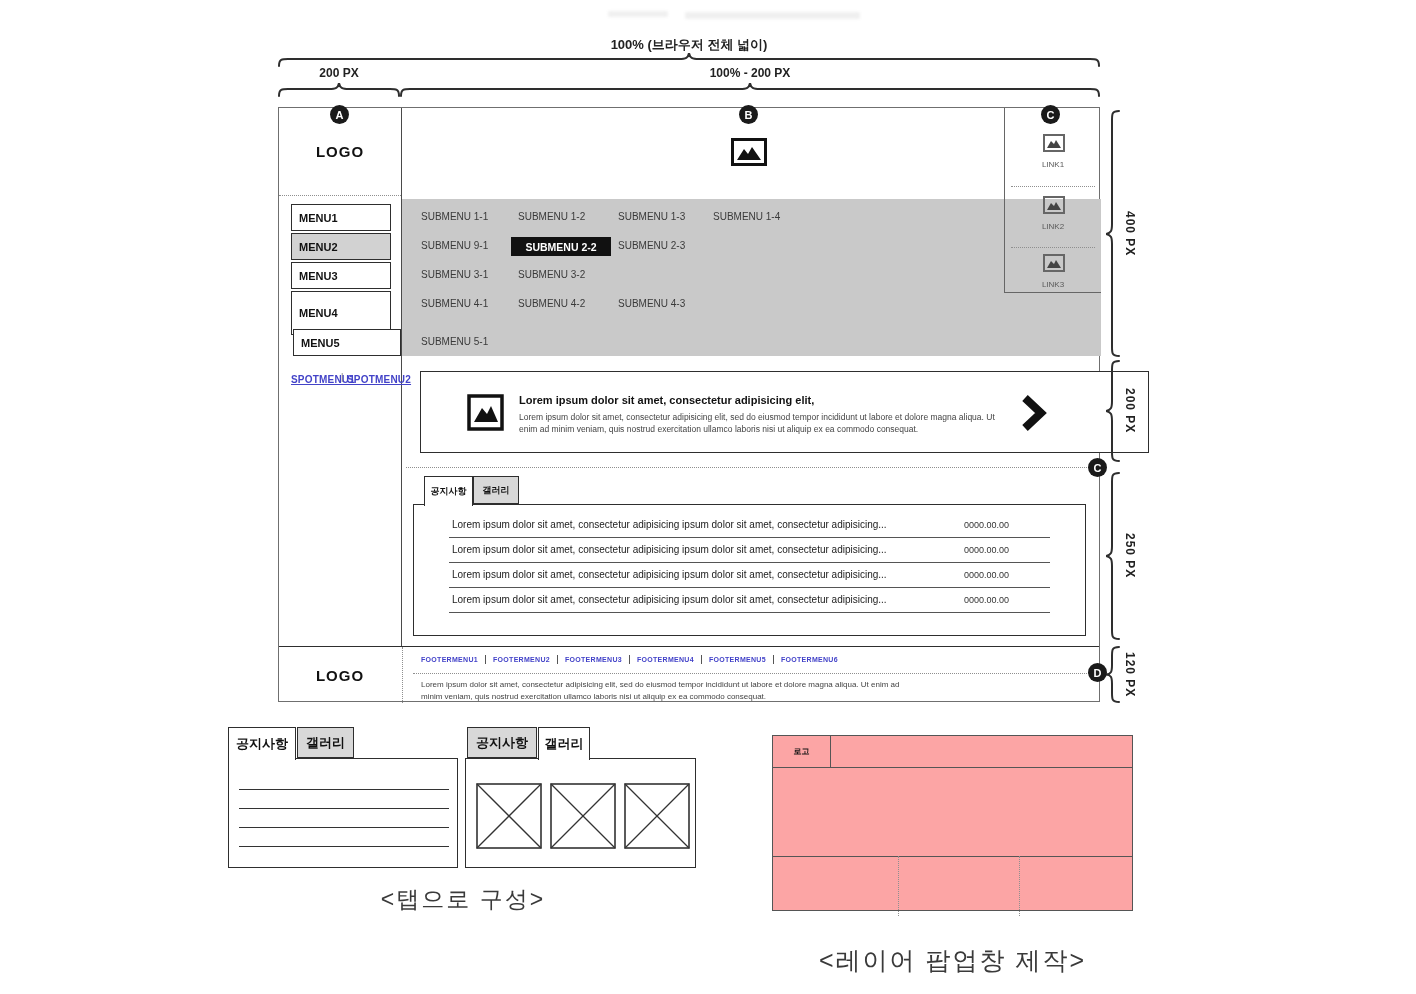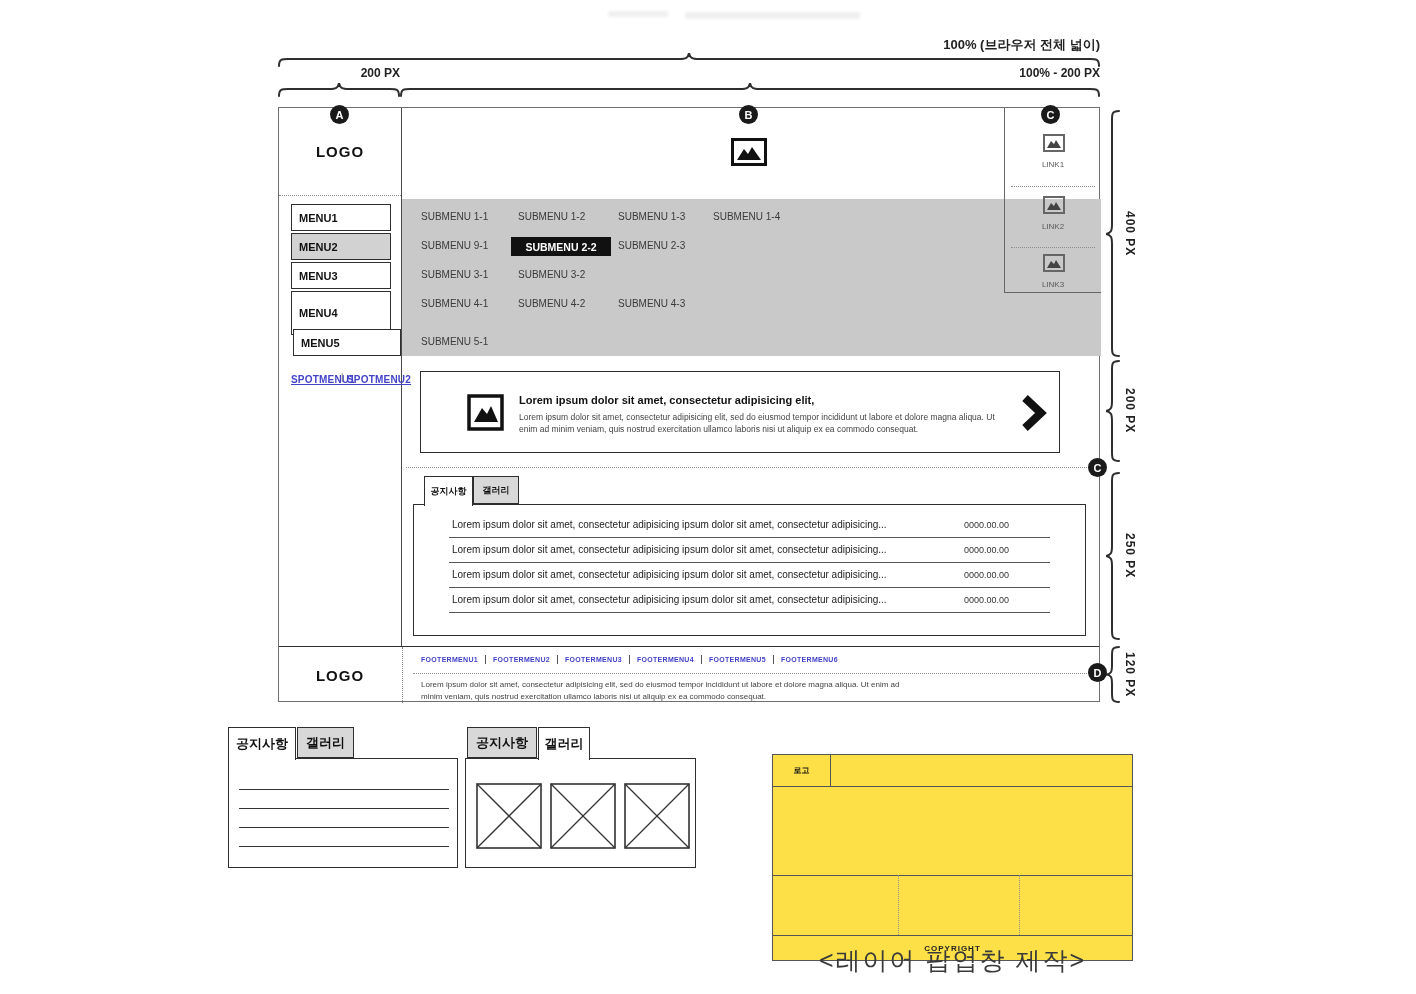--- a/index.html
+++ b/index.html
@@ -2,21 +2,21 @@
 <html><head>
 <meta charset="utf-8">
 <style>
   *{margin:0;padding:0;box-sizing:border-box;font-family:"Liberation Sans",sans-serif}
   html,body{background:#fff}
   .canvas{position:relative;width:1416px;height:994px;background:#fff;overflow:hidden}
   .abs{position:absolute}
   .ctr{display:flex;align-items:center;justify-content:center}
   .marker{width:19px;height:19px;border-radius:50%;background:#1a1a1a;color:#fff;font-weight:bold;font-size:11px;z-index:6}
   .vlabel{writing-mode:vertical-rl;font-weight:bold;font-size:12px;color:#222;letter-spacing:1px}
-  .dim-label{font-weight:bold;font-size:12px;color:#222;text-align:right}
+  .dim-label{font-weight:bold;font-size:12px;color:#222;text-align:center}
   .frame{border:1px solid #6f6f6f;background:#fff}
   .menu-box{border:1.6px solid #2e2e2e;background:#fff;font-weight:bold;font-size:11px;color:#111;padding-left:7px;display:flex;align-items:center}
   .sub{font-size:10px;color:#3a3a3a;white-space:nowrap}
   .sub-active{background:#111;color:#fff;font-weight:bold;font-size:10.5px}
   .linkcell-label{font-size:8px;color:#5a5a5a;text-align:center;width:100%}
   .dotted-h{border-top:1.5px dotted #8f8f8f}
   .dotted-v{border-left:1.5px dotted #8f8f8f}
   .spot{font-size:10px;font-weight:bold;color:#4343c8;text-decoration:underline;letter-spacing:.2px}
   .tab{border:1.6px solid #2e2e2e;font-weight:bold;color:#111;display:flex;align-items:center;justify-content:center}
   .tab-gray{background:#d8d8d8}
@@ -106,21 +106,21 @@
     <span class="abs sub" style="left:142px;top:190px">SUBMENU 4-1</span>
     <span class="abs sub" style="left:239px;top:190px">SUBMENU 4-2</span>
     <span class="abs sub" style="left:339px;top:190px">SUBMENU 4-3</span>
 
     <span class="abs sub" style="left:142px;top:228px">SUBMENU 5-1</span>
 
     <span class="abs spot" style="left:12px;top:266px">SPOTMENU1</span>
     <span class="abs" style="left:62px;top:264px;color:#777;font-size:9px">|</span>
     <span class="abs spot" style="left:68px;top:266px">SPOTMENU2</span>
 
-    <div class="abs" style="left:141px;top:263px;width:640px;height:82px;border:1.6px solid #2e2e2e;background:#fff">
+    <div class="abs" style="left:141px;top:263px;width:729px;height:82px;border:1.6px solid #2e2e2e;background:#fff">
       <svg class="abs" style="left:46px;top:22px" width="37" height="37">
         <rect x="2" y="2" width="33" height="33" fill="#fff" stroke="#111" stroke-width="3.5"></rect>
         <path d="M7 28 L15 14 L20 20 L24 12 L31 28 Z" fill="#111"></path>
       </svg>
       <div class="abs" style="left:98px;top:22px;font-weight:bold;font-size:11px;color:#111;white-space:nowrap">Lorem ipsum dolor sit amet, consectetur adipisicing elit,</div>
       <div class="abs small-body" style="left:98px;top:39px;width:478px">Lorem ipsum dolor sit amet, consectetur adipisicing elit, sed do eiusmod tempor incididunt ut labore et dolore magna aliqua. Ut enim ad minim veniam, quis nostrud exercitation ullamco laboris nisi ut aliquip ex ea commodo consequat.</div>
       <svg class="abs" style="left:598px;top:22px" width="28" height="38">
         <path d="M6 4 L22 19 L6 34" stroke="#111" stroke-width="8" fill="none" stroke-linejoin="miter"></path>
       </svg>
     </div>
@@ -214,26 +214,26 @@
       <line x1="1" y1="1" x2="65" y2="65" stroke="#333" stroke-width="1.3"></line>
       <line x1="65" y1="1" x2="1" y2="65" stroke="#333" stroke-width="1.3"></line>
     </svg>
     <svg class="abs" style="left:158px;top:24px" width="66" height="66">
       <rect x="1" y="1" width="64" height="64" fill="none" stroke="#333" stroke-width="1.6"></rect>
       <line x1="1" y1="1" x2="65" y2="65" stroke="#333" stroke-width="1.3"></line>
       <line x1="65" y1="1" x2="1" y2="65" stroke="#333" stroke-width="1.3"></line>
     </svg>
   </div>
 
-
-  <div class="abs" style="left:772px;top:754px;width:361px;height:207px;border:1.2px solid #555;background:#fde047">
+  <div class="abs caption" style="left:278px;top:884px;width:370px">&lt;탭으로 구성&gt;</div>
+
+  <div class="abs" style="left:772px;top:735px;width:361px;height:176px;border:1.2px solid #555;background:#fca5a5">
     <div class="abs ctr" style="left:0;top:0;width:58px;height:31px;border-right:1.2px solid #555;font-size:8px;font-weight:bold;color:#111">로고</div>
     <div class="abs" style="left:0;top:31px;width:359px;border-top:1.2px solid #555"></div>
     <div class="abs" style="left:0;top:120px;width:359px;border-top:1.2px solid #555"></div>
     <div class="abs dotted-v" style="left:125px;top:120px;height:60px"></div>
     <div class="abs dotted-v" style="left:246px;top:120px;height:60px"></div>
-    <div class="abs ctr" style="left:0;top:180px;width:359px;height:25px;border-top:1.2px solid #555;font-size:8px;font-weight:bold;letter-spacing:1px;color:#222">COPYRIGHT</div>
 
   </div>
 
   <div class="abs caption" style="left:772px;top:944px;width:361px;font-size:25px">&lt;레이어 팝업창 제작&gt;</div>
 
 </div>
 
 </body></html>

